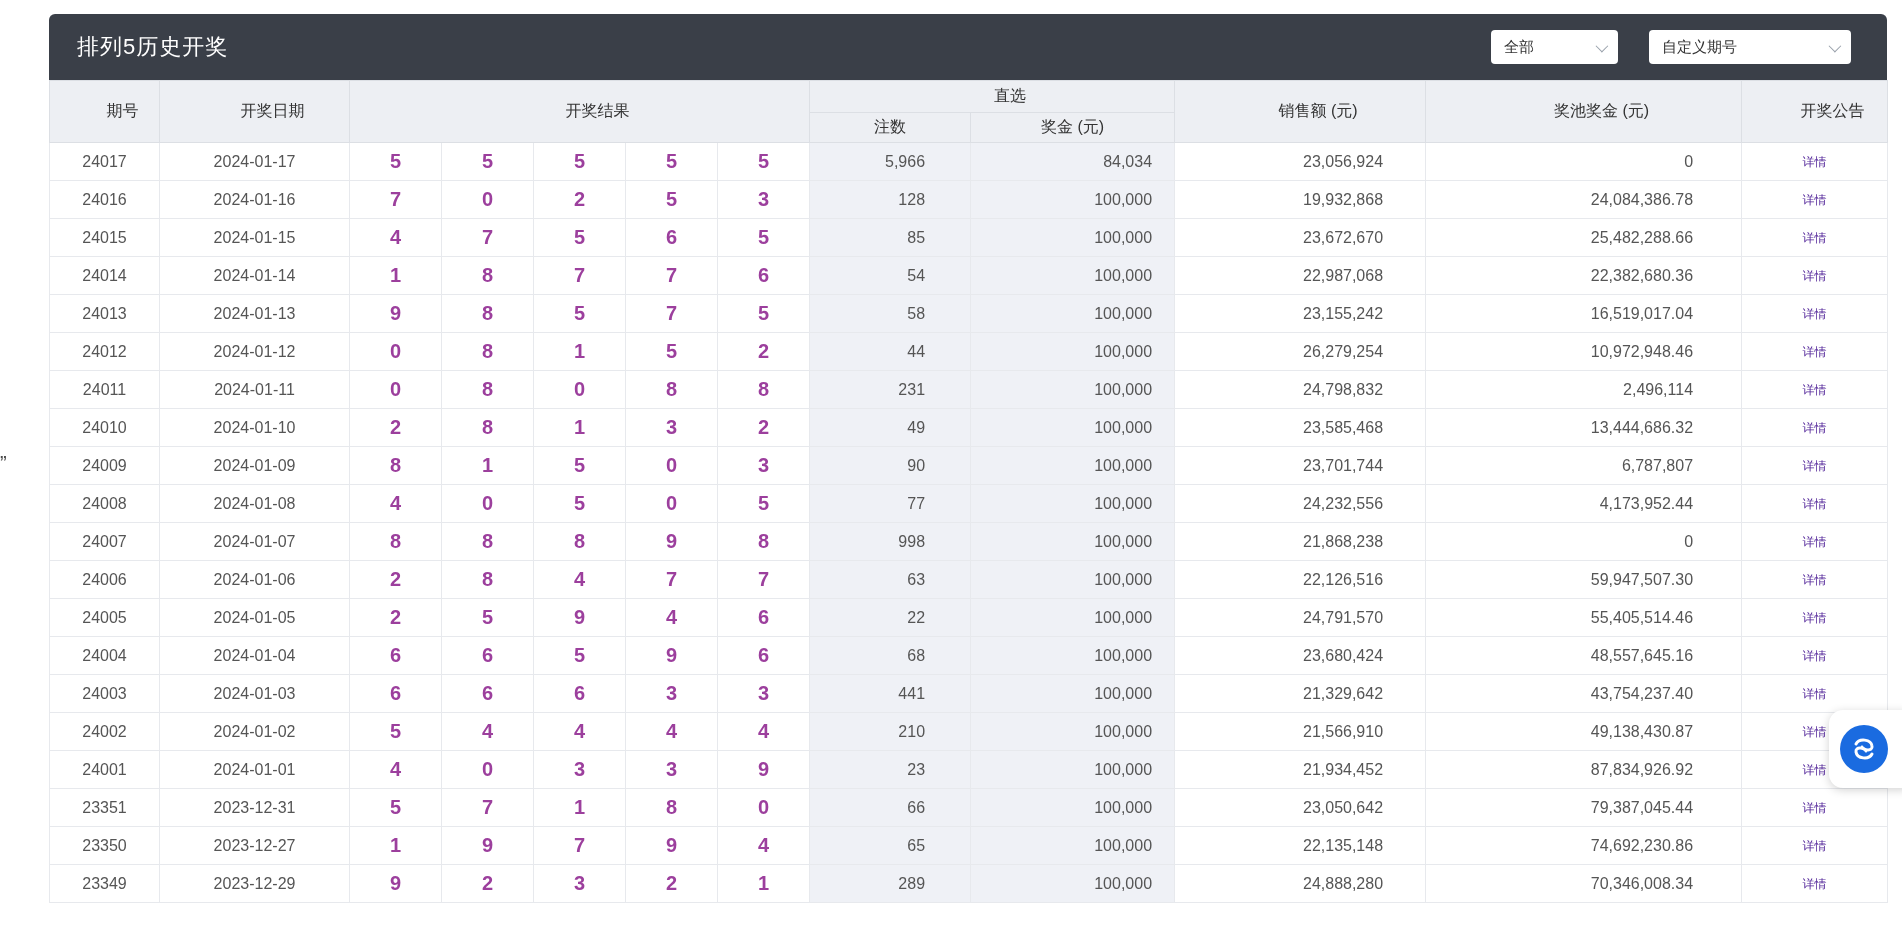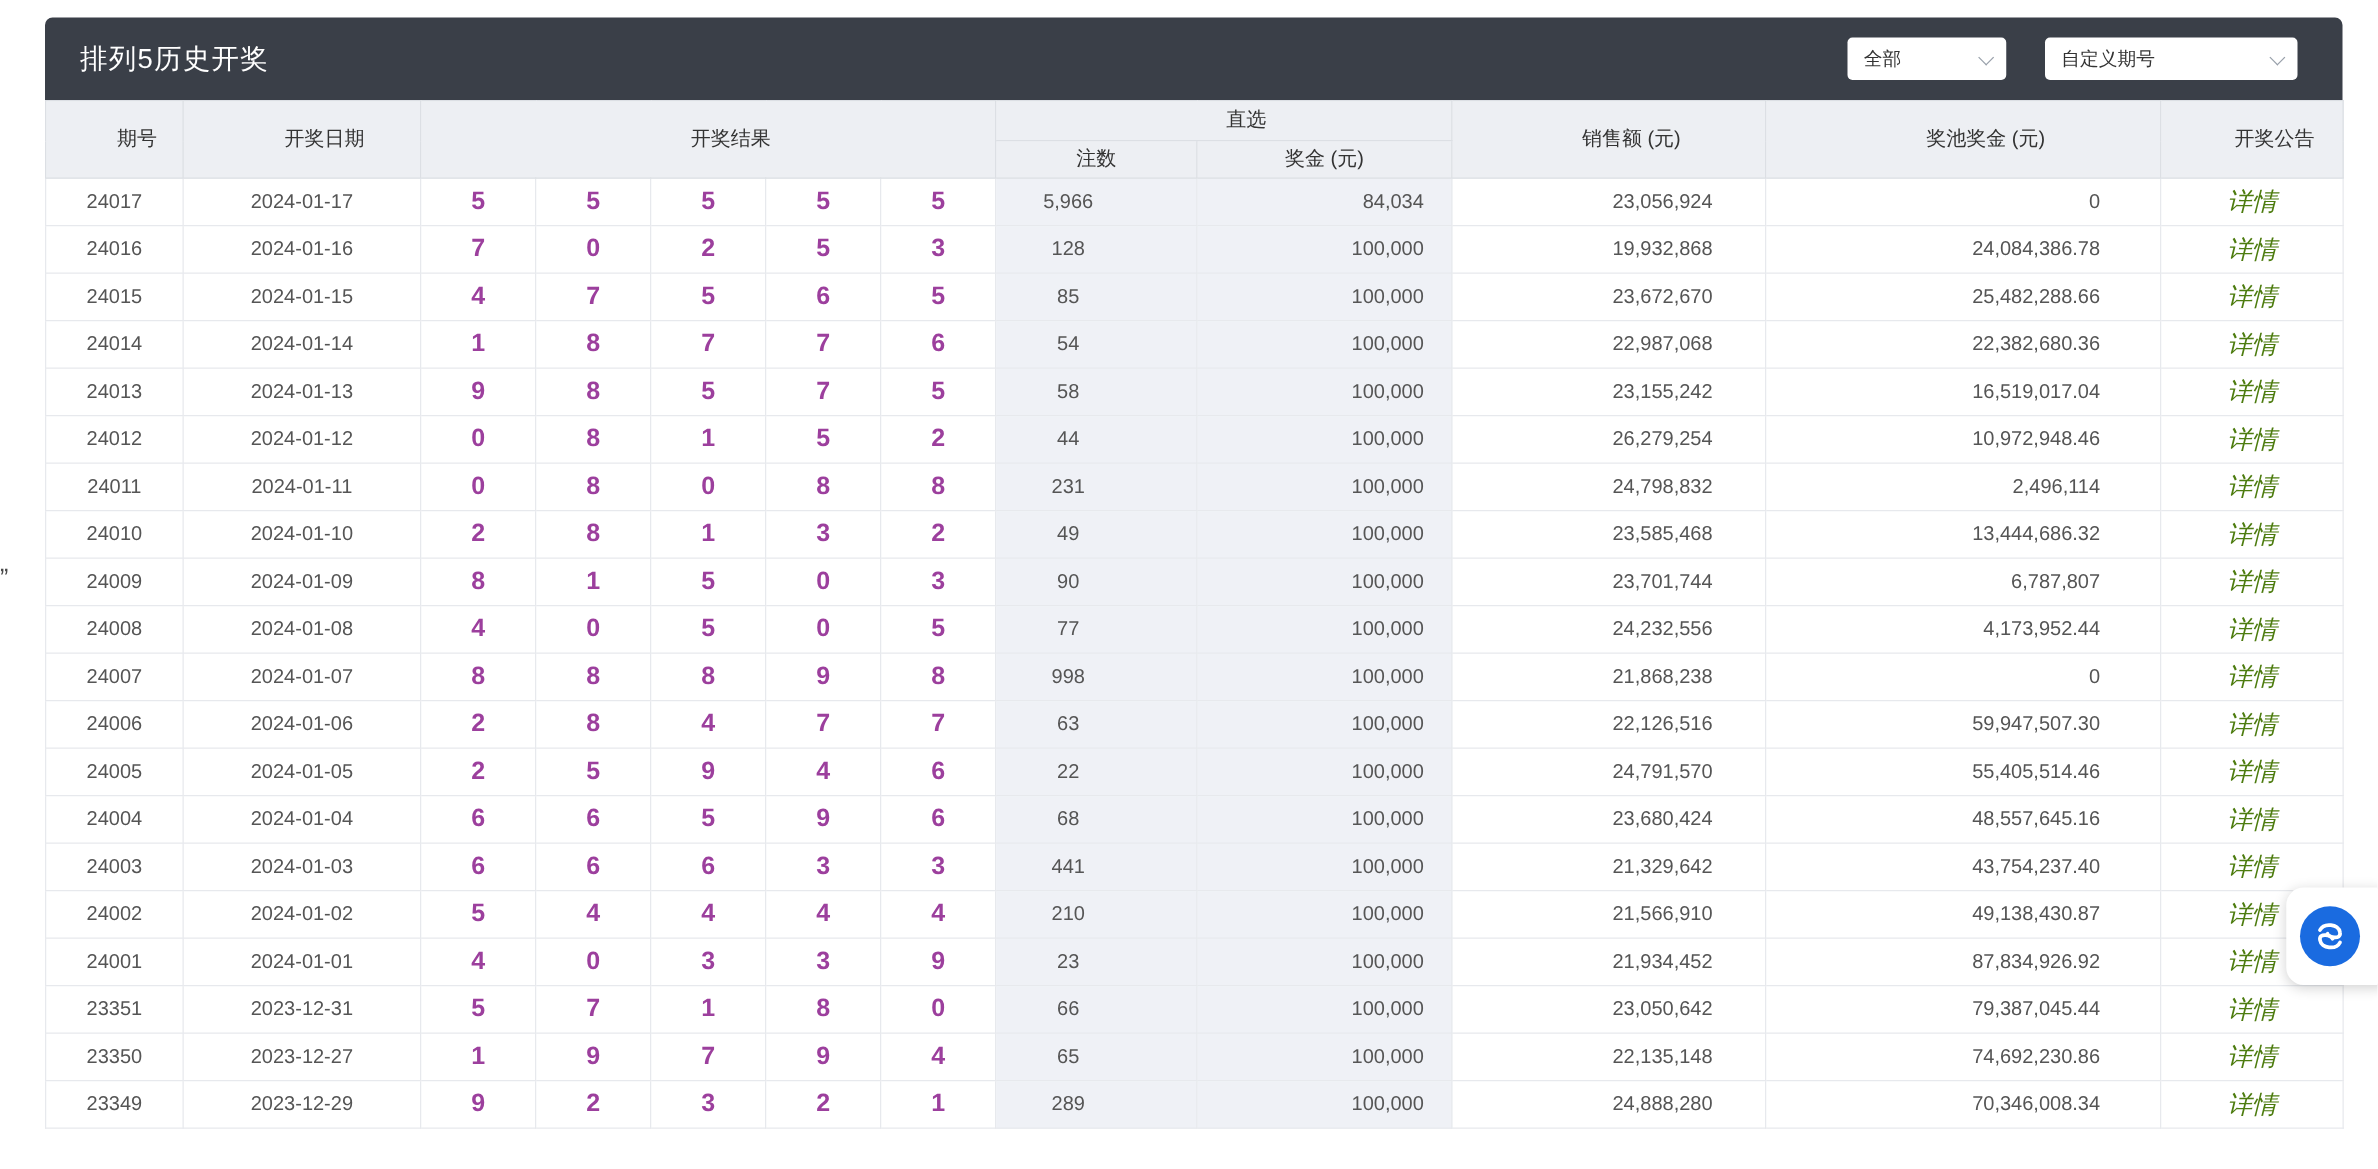--- a/index.html
+++ b/index.html
@@ -5,21 +5,21 @@
   * { box-sizing: border-box; margin: 0; padding: 0; }
   html, body {
     width: 1902px; height: 935px;
     background: #ffffff;
     font-family: "Liberation Sans", "DejaVu Sans", sans-serif;
     overflow: hidden;
     position: relative;
   }
   .panel {
     position: absolute;
-    left: 36px; top: 14px;
+    left: 49px; top: 14px;
     width: 1838px;
   }
   
   .panel-header {
     height: 66px;
     background: #3a3f48;
     border-radius: 6px 6px 0 0;
     display: flex;
     align-items: center;
     padding: 0 36px 0 28px;
@@ -80,31 +80,30 @@
   }
   td.num-cell {
     color: #9c3f9d;
     font-weight: 700;
     font-size: 20px;
   }
   td.bets-cell, td.prize-cell {
     background: #eff1f6;
     text-align: right;
   }
-  td.bets-cell  { padding-right: 45px; text-align: center; }
+  td.bets-cell  { padding-right: 45px; }
   td.prize-cell { padding-right: 22px; }
   td.sales-cell   { text-align: right; padding-right: 42px; }
   td.jackpot-cell { text-align: right; padding-right: 48px; }
   td.detail-cell { text-align: center; }
   .detail-link {
-    color: #4d7c0f;
+    color: #4c1d95;
     cursor: pointer;
-    font-size: 20px;
+    font-size: 12px;
     text-decoration: none;
-    font-style: italic;
   }
   
   .floating-widget {
     position: absolute;
     left: 1829px; top: 710px;
     width: 86px; height: 78px;
     background: #ffffff;
     border-radius: 14px;
     box-shadow: 0 2px 10px rgba(0,0,0,0.18);
     display: flex;

